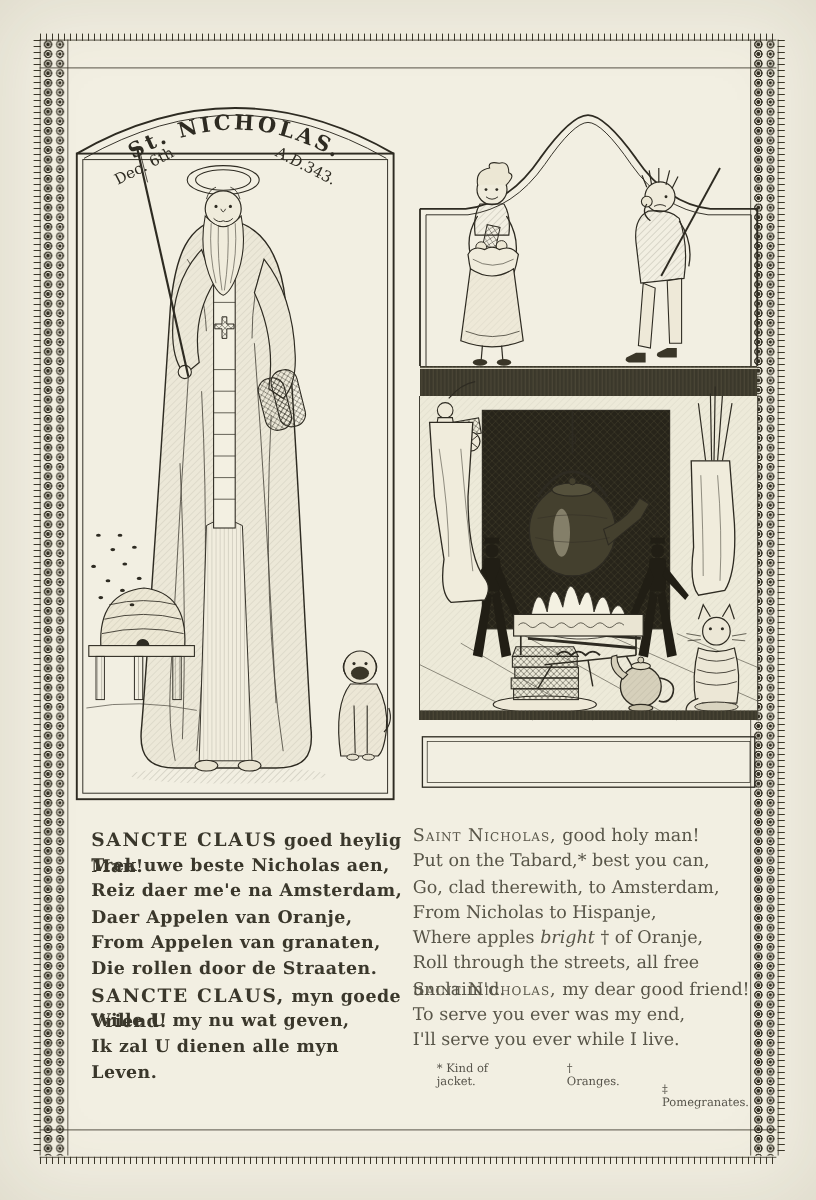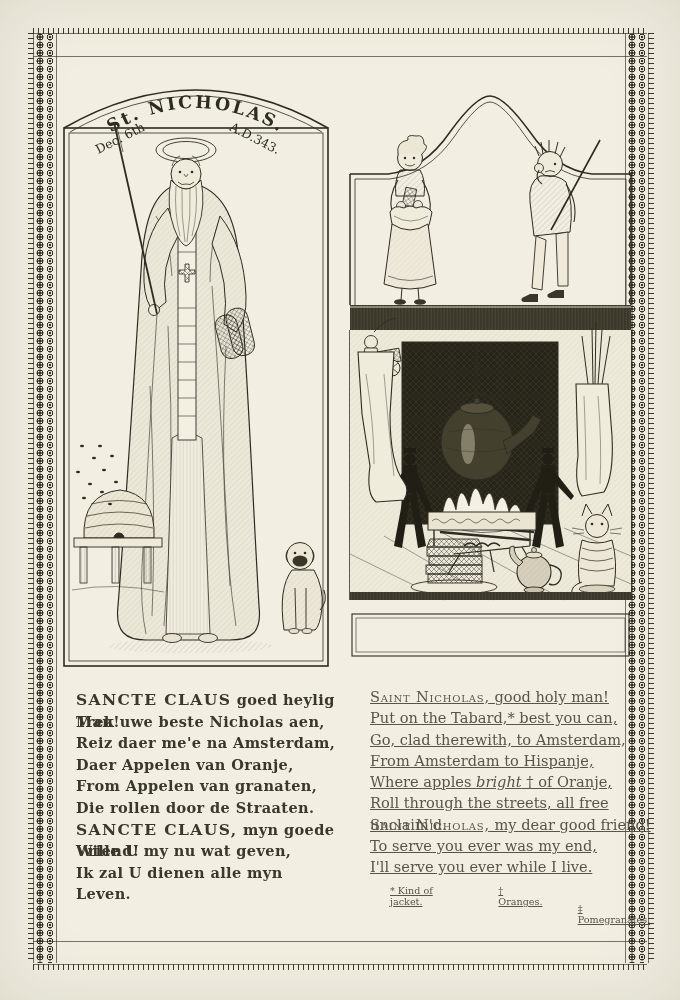--- a/index.html
+++ b/index.html
@@ -43,21 +43,21 @@
   .panel-left{left:60px;top:86px;width:272px;height:584px;}
   .panel-right{left:344px;top:84px;width:293px;height:580px;}
   svg{display:block;}
   svg text{font-family:"DejaVu Serif",serif;fill:#2e2b22;}
   
   .poems{position:absolute;left:0;top:684px;width:632px;height:270px;}
   .poem{position:absolute;color:#3c392e;}
   .poem-dutch{left:76px;top:5px;width:260px;font-weight:700;color:#3a372b;}
   .poem-dutch .poem-line{height:21.6px;line-height:21.6px;font-size:14.5px;letter-spacing:.4px;}
   .poem-dutch .seg.emph{font-size:15.5px;letter-spacing:1.4px;}
-  .poem-english{left:370px;top:2px;width:284px;color:#585548;text-decoration:underline;}
+  .poem-english{left:344px;top:2px;width:284px;color:#585548;}
   .poem-english .poem-line{height:21.3px;line-height:21.3px;font-size:14.6px;}
   .seg.sc{font-variant:small-caps;letter-spacing:.8px;}
   .seg.it{font-style:italic;}
   .divider{position:absolute;left:340px;top:8px;height:222px;width:4px;
     background:repeating-linear-gradient(170deg,rgba(0,0,0,0) 0 1.2px,#56534а 0,#565347 1.2px 2.6px,rgba(0,0,0,0) 2.6px 5px);}
   .footnotes{margin-top:7px;display:flex;gap:0;font-size:9.6px;color:#56534a;}
   .footnotes span{display:inline-block;}
   .fn-1{padding-left:20px;}
   .fn-2{padding-left:34px;}
   .fn-3{padding-left:30px;margin-top:18px;}
@@ -427,21 +427,21 @@
         <div class="poem-line"><span class="seg emph">SANCTE CLAUS,</span><span class="seg"> myn goede Vriend!</span></div>
         <div class="poem-line"><span class="seg">Wille U my nu wat geven,</span></div>
         <div class="poem-line"><span class="seg">Ik zal U dienen alle myn Leven.</span></div>
       </div>
     <div class="divider"></div>
     <div class="poem poem-english">
       <div>
           <div class="poem-line"><span class="seg sc">Saint Nicholas,</span><span class="seg"> good holy man!</span></div>
           <div class="poem-line"><span class="seg">Put on the Tabard,* best you can,</span></div>
           <div class="poem-line"><span class="seg">Go, clad therewith, to Amsterdam,</span></div>
-          <div class="poem-line"><span class="seg">From Amsterdam to Hispanje,</span></div>
+          <div class="poem-line"><span class="seg">From Nicholas to Hispanje,</span></div>
           <div class="poem-line"><span class="seg">Where apples </span><span class="seg it">bright</span><span class="seg"> † of Oranje,</span></div>
           <div class="poem-line"><span class="seg">Roll through the streets, all free unclaim'd.</span></div>
           <div class="poem-line"><span class="seg sc">Saint Nicholas,</span><span class="seg"> my dear good friend!</span></div>
           <div class="poem-line"><span class="seg">To serve you ever was my end,</span></div>
           <div class="poem-line"><span class="seg">I'll serve you ever while I live.</span></div>
         </div>
       <div class="footnotes">
         <span class="fn-1">* Kind of jacket.</span>
         <span class="fn-2">† Oranges.</span>
         <span class="fn-3">‡ Pomegranates.</span>

